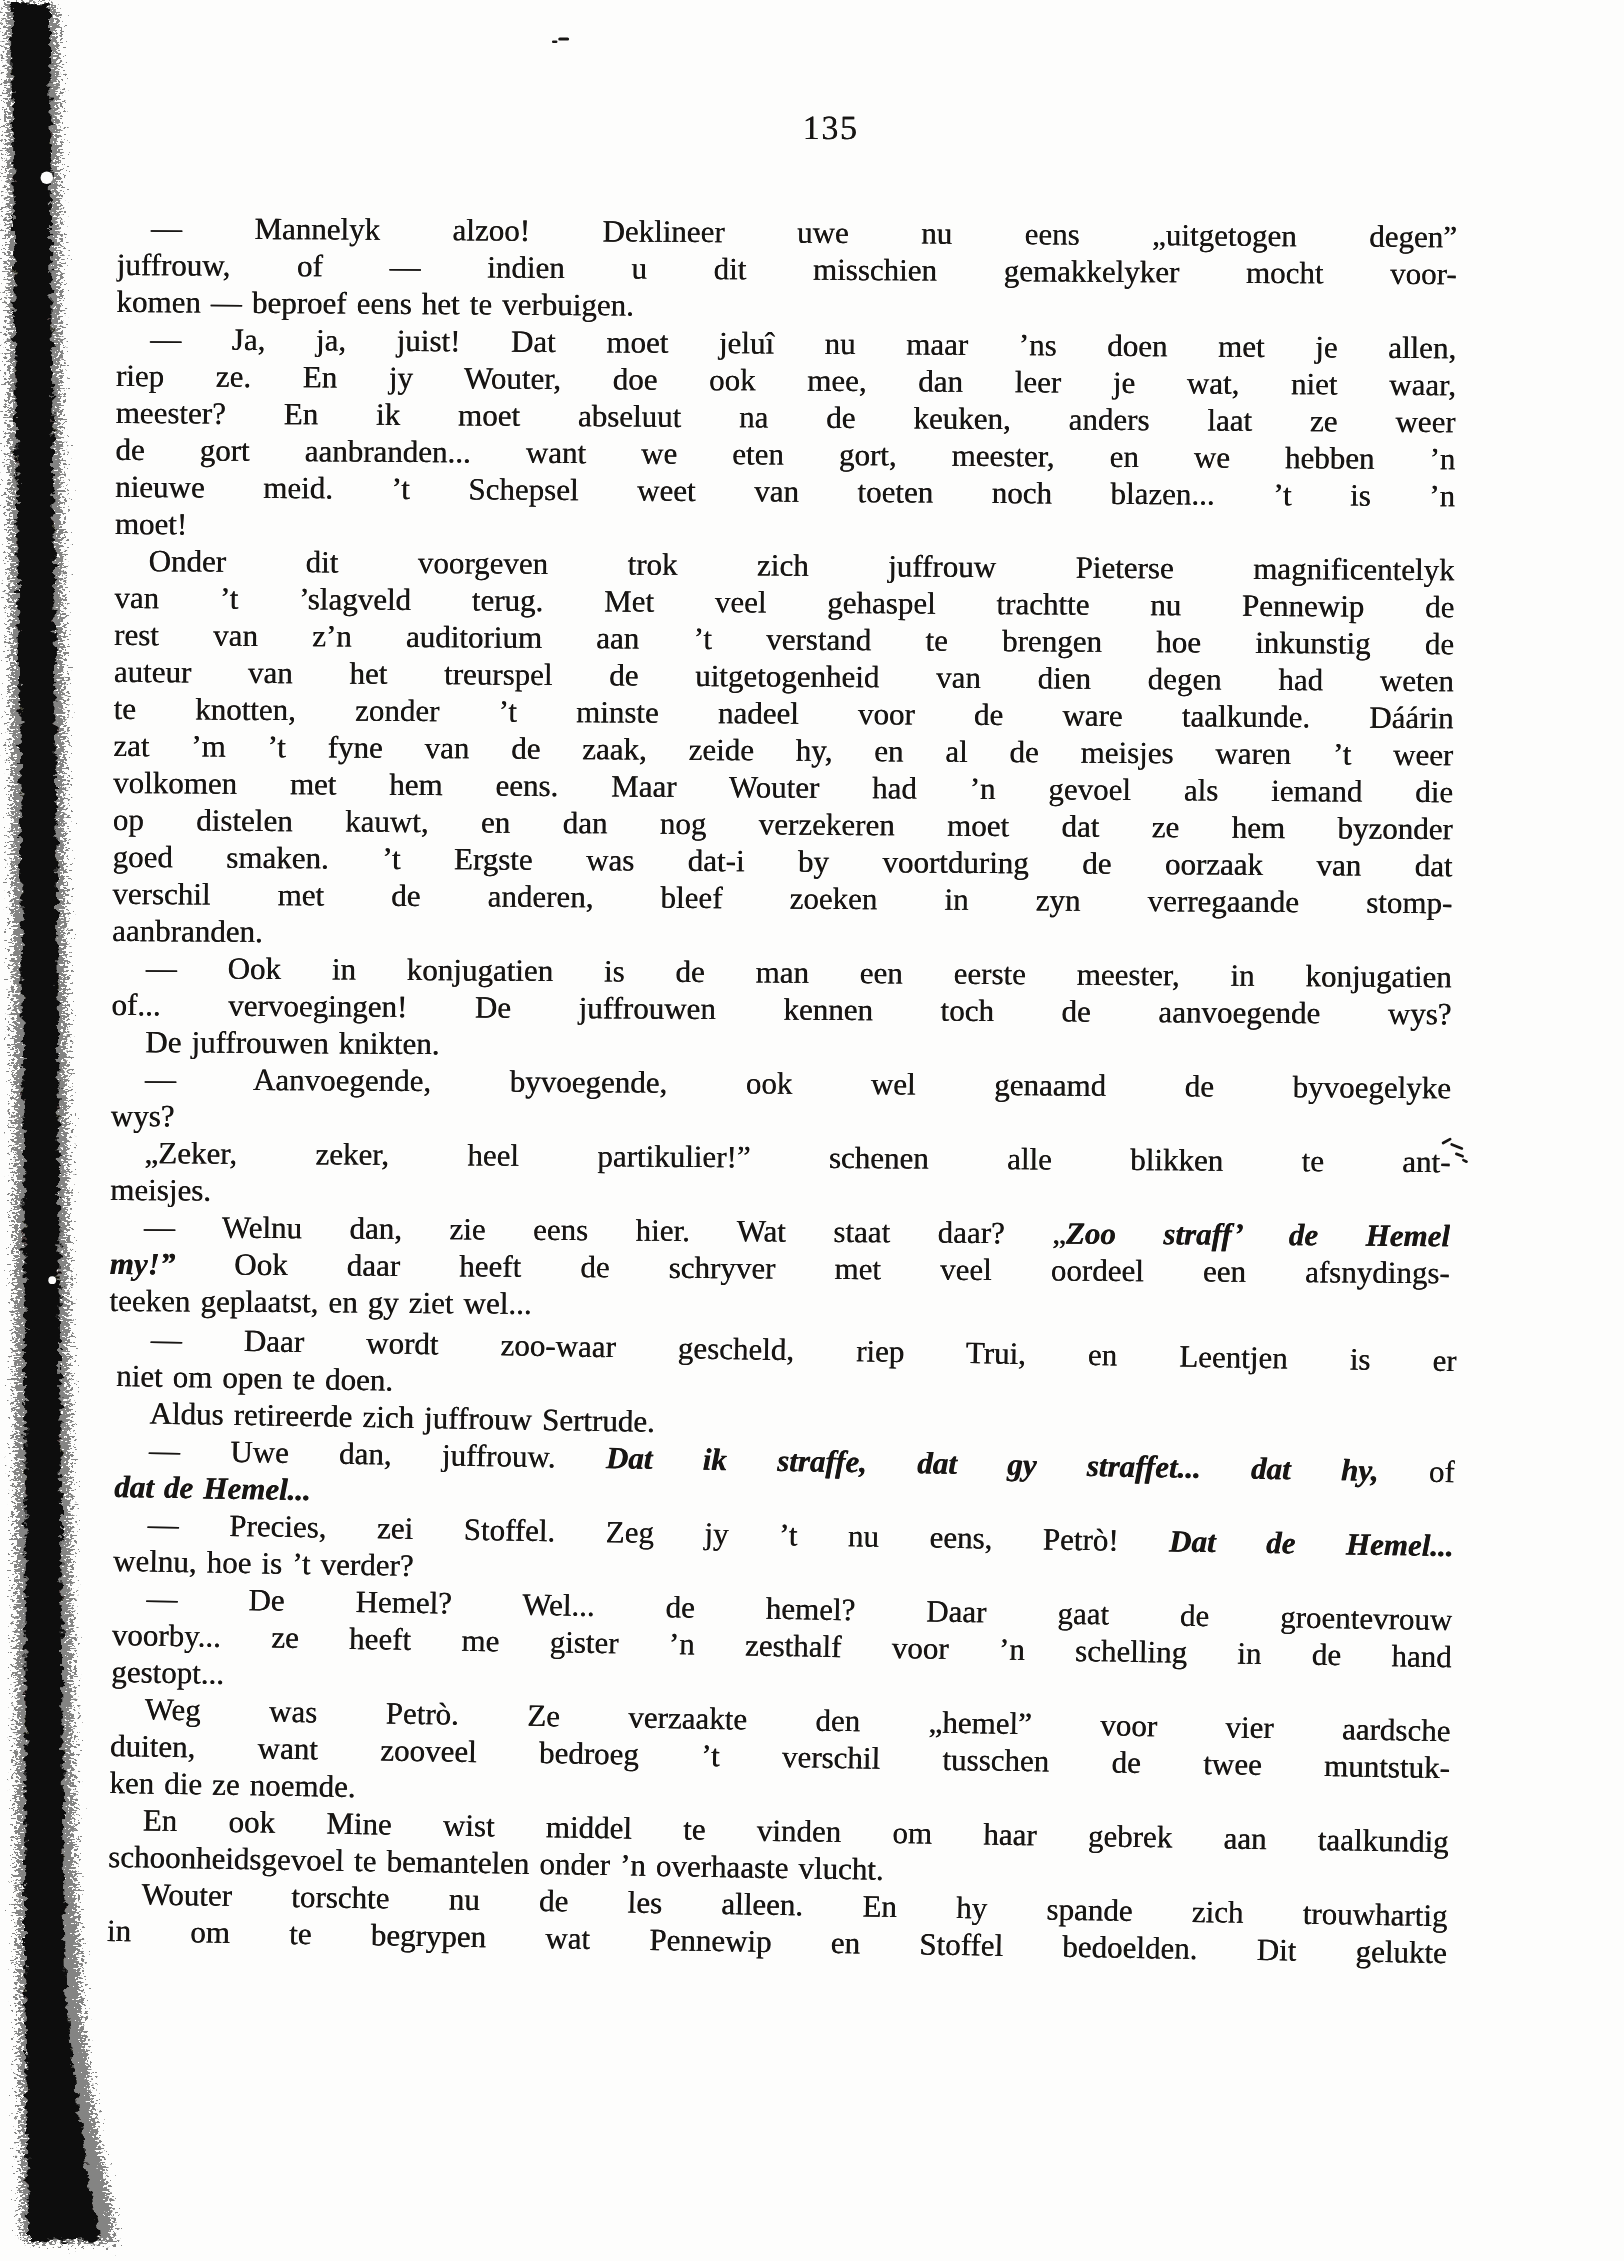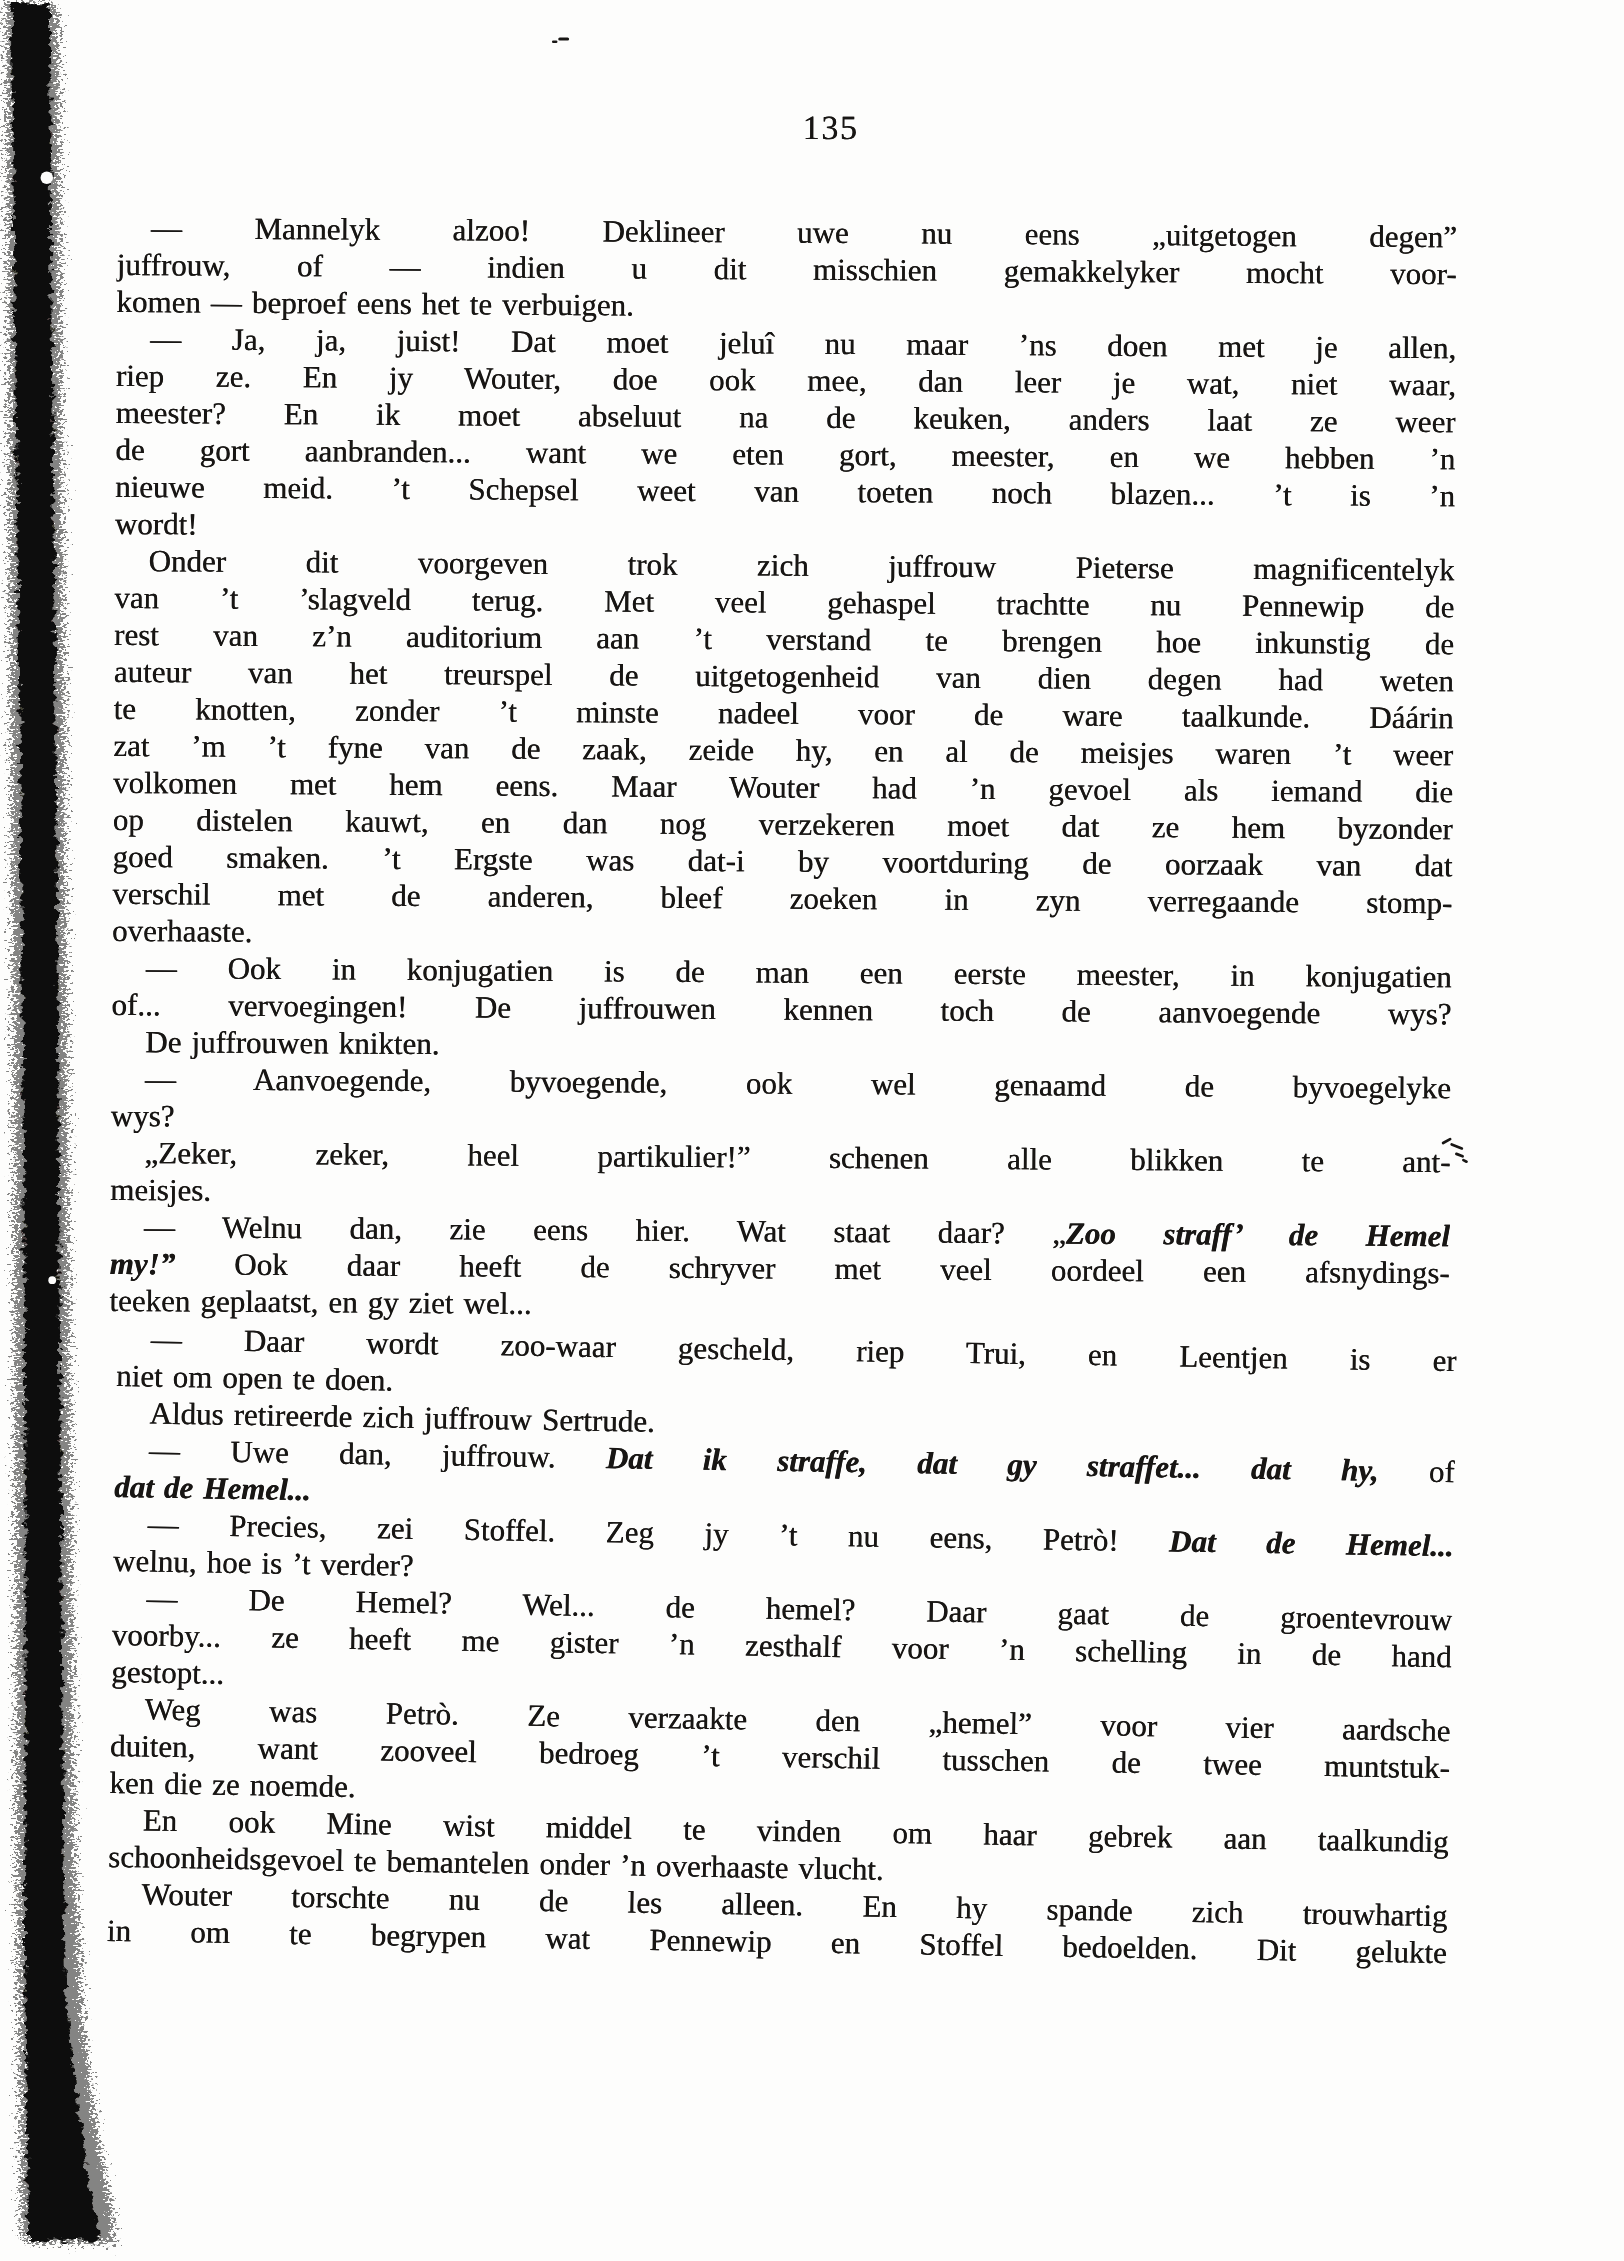--- a/index.html
+++ b/index.html
@@ -73,32 +73,32 @@
   <div class="textcol">
     <div class="block blockA">
         <div class="line just ind"><span class="seg-n">— Mannelyk alzoo! Deklineer uwe nu eens „uitgetogen degen”</span></div>
         <div class="line just"><span class="seg-n">juffrouw, of — indien u </span><span class="seg-b">dit</span><span class="seg-n"> misschien gemakkelyker mocht voor-</span></div>
         <div class="line"><span class="seg-n">komen — beproef eens het te verbuigen.</span></div>
         <div class="line just ind"><span class="seg-n">— Ja, ja, juist! Dat moet jeluî nu maar ’ns doen met je allen,</span></div>
         <div class="line just"><span class="seg-n">riep ze. En jy Wouter, doe ook mee, dan leer je wat, niet waar,</span></div>
         <div class="line just"><span class="seg-n">meester? En ik moet abseluut na de keuken, anders laat ze weer</span></div>
         <div class="line just"><span class="seg-n">de gort aanbranden... want we eten gort, meester, en we hebben ’n</span></div>
         <div class="line just"><span class="seg-n">nieuwe meid. ’t Schepsel weet van toeten noch blazen... ’t is ’n</span></div>
-        <div class="line"><span class="seg-n">wordt!</span></div>
+        <div class="line"><span class="seg-n">moet!</span></div>
         <div class="line just ind"><span class="seg-n">Onder dit voorgeven trok zich juffrouw Pieterse magnificentelyk</span></div>
         <div class="line just"><span class="seg-n">van ’t ’slagveld terug. Met veel gehaspel trachtte nu Pennewip de</span></div>
         <div class="line just"><span class="seg-n">rest van z’n auditorium aan ’t verstand te brengen hoe inkunstig de</span></div>
         <div class="line just"><span class="seg-n">auteur van het treurspel de uitgetogenheid van dien degen had weten</span></div>
         <div class="line just"><span class="seg-n">te knotten, zonder ’t minste nadeel voor de ware taalkunde. Dáárin</span></div>
         <div class="line just"><span class="seg-n">zat ’m ’t fyne van de zaak, zeide hy, en al de meisjes waren ’t weer</span></div>
         <div class="line just"><span class="seg-n">volkomen met hem eens. Maar Wouter had ’n gevoel als iemand die</span></div>
         <div class="line just"><span class="seg-n">op distelen kauwt, en dan nog verzekeren moet dat ze hem byzonder</span></div>
         <div class="line just"><span class="seg-n">goed smaken. ’t Ergste was dat-i by voortduring de oorzaak van dat</span></div>
         <div class="line just"><span class="seg-n">verschil met de anderen, bleef zoeken in zyn verregaande stomp-</span></div>
-        <div class="line"><span class="seg-n">overhaaste.</span></div>
+        <div class="line"><span class="seg-n">aanbranden.</span></div>
         <div class="line just ind"><span class="seg-n">— Ook in konjugatien is de man een eerste meester, in konjugatien</span></div>
         <div class="line just"><span class="seg-n">of... vervoegingen! De juffrouwen kennen toch de aanvoegende wys?</span></div>
         <div class="line ind"><span class="seg-n">De juffrouwen knikten.</span></div>
         <div class="line just ind"><span class="seg-n">— Aanvoegende, byvoegende, ook wel genaamd de byvoegelyke</span></div>
         <div class="line"><span class="seg-n">wys?</span></div>
         <div class="line just ind"><span class="seg-n">„Zeker, zeker, heel partikulier!” schenen alle blikken te ant-</span></div>
         <div class="line"><span class="seg-n">meisjes.</span></div>
         <div class="line just ind"><span class="seg-n">— Welnu dan, zie eens hier. Wat staat daar? „</span><span class="seg-bi">Zoo straff’ de Hemel</span></div>
         <div class="line just"><span class="seg-bi">my!”</span><span class="seg-n"> Ook daar heeft de schryver met veel oordeel een afsnydings-</span></div>
         <div class="line"><span class="seg-n">teeken geplaatst, en gy ziet wel...</span></div>

